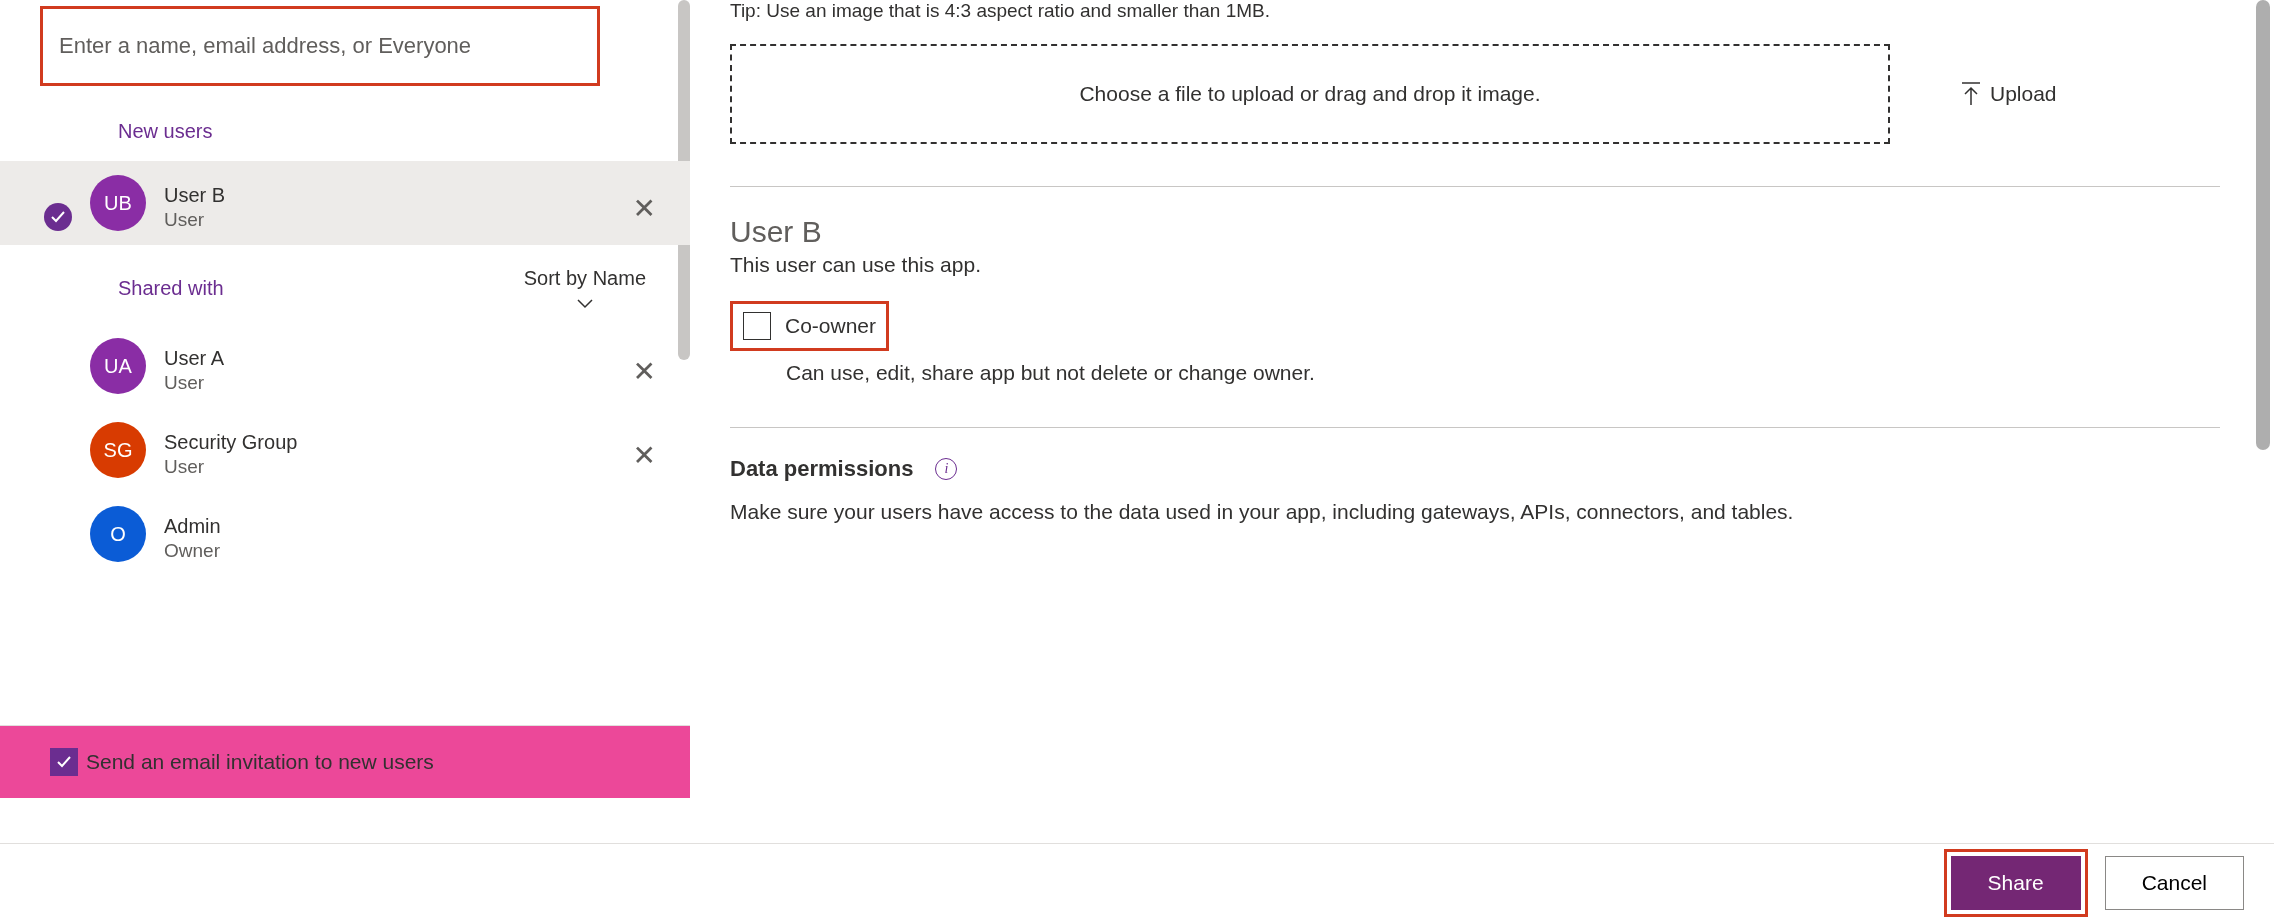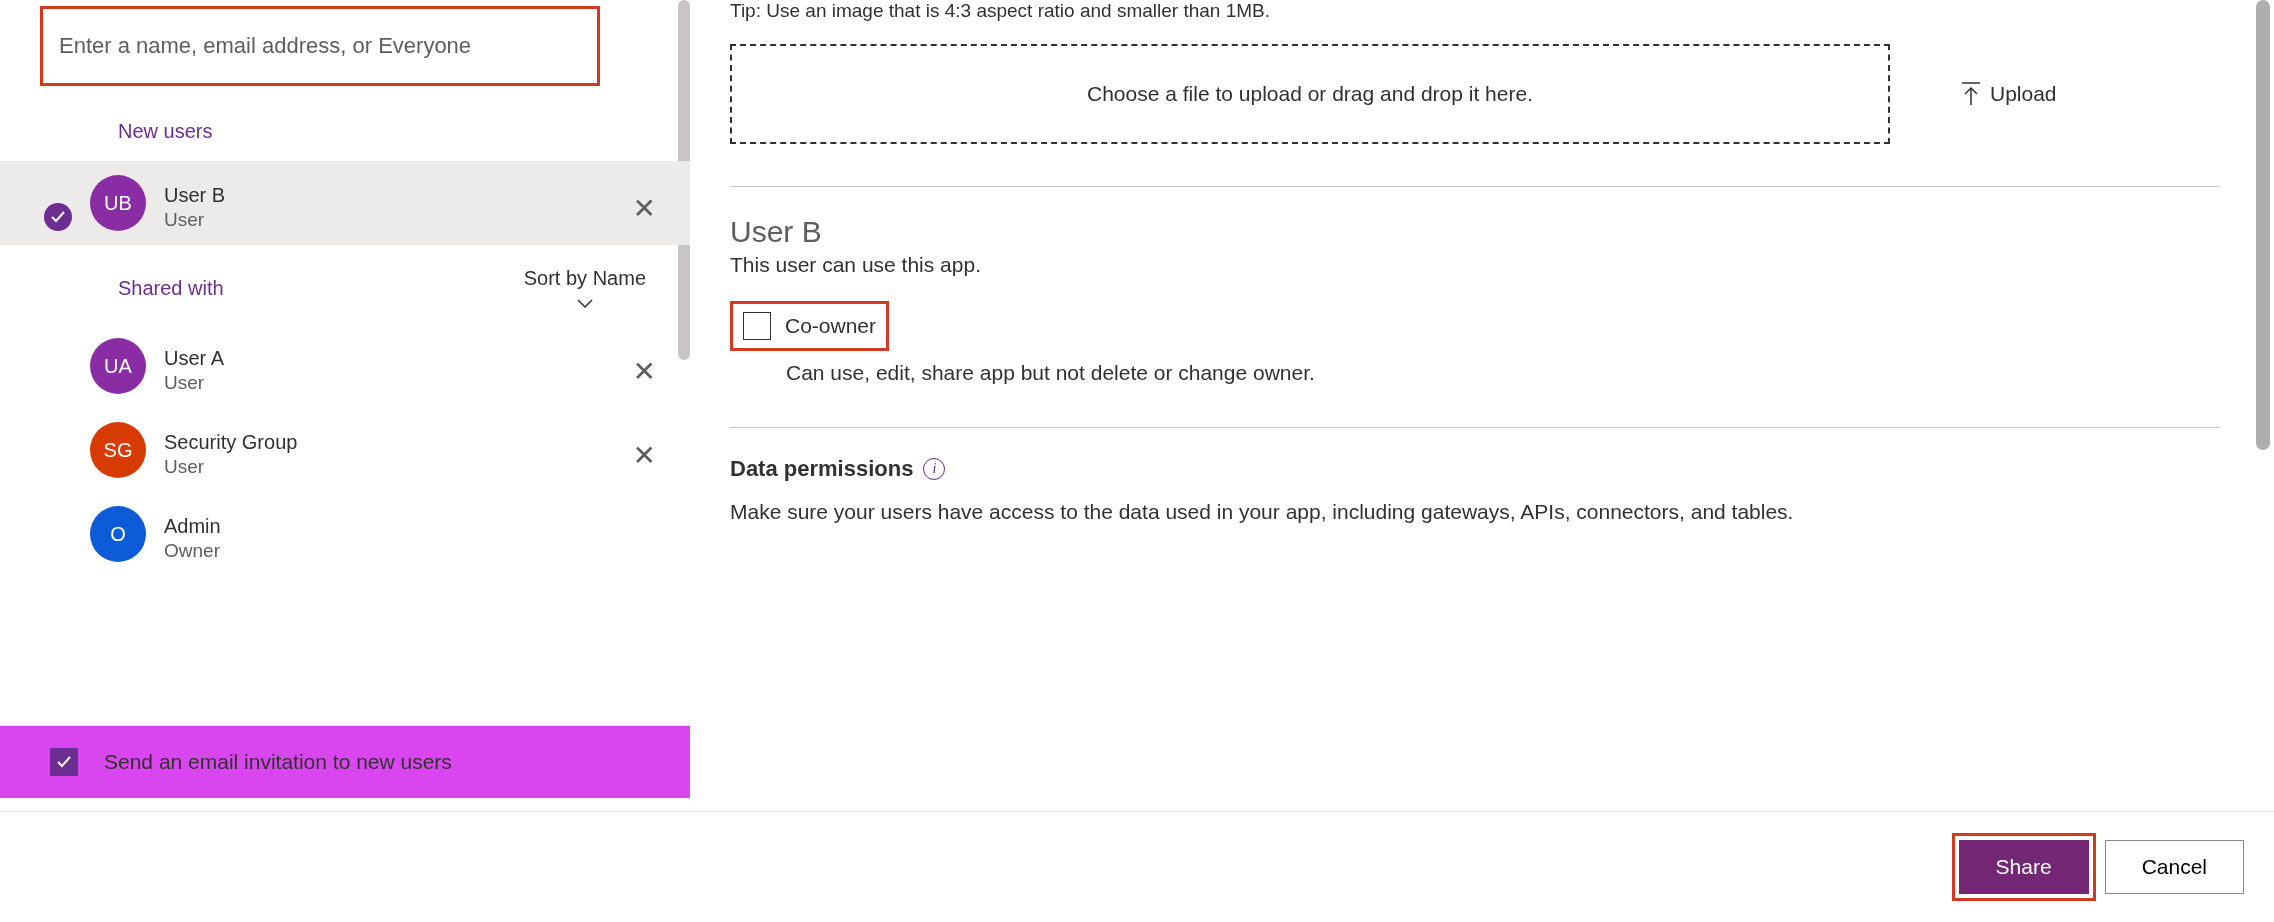--- a/index.html
+++ b/index.html
@@ -106,22 +106,22 @@
     display: flex;
     align-items: center;
     gap: 8px;
     flex-direction: column;
   }
   .footer-left {
     border-top: 1px solid #e1dfdd;
     padding: 22px 40px 22px 50px;
     display: flex;
     align-items: center;
-    gap: 26px;
-    background:#d946ef;
+    gap: 8px;
+    background:#ec4899;
   }
   .checkbox-sq {
     width: 28px; height: 28px;
     background: #6b2d90;
     display: flex;
     align-items: center;
     justify-content: center;
     color: #fff;
     flex-shrink:0;
   }
@@ -157,38 +157,38 @@
     border: 3px solid #d13b1f;
     width: fit-content;
   }
   .checkbox-empty {
     width: 28px; height: 28px;
     border: 1px solid #323130;
     background: #fff;
   }
   .coowner-label { font-size: 21px; }
   .coowner-desc { font-size: 21px; color: #323130; padding-left: 56px; margin-top: 10px; }
-  .perm-row { display:flex; align-items:center; gap:10px; margin-bottom: 18px;}
+  .perm-row { display:flex; align-items:center; gap:22px; margin-bottom: 18px;}
   .perm-title { font-size: 22px; font-weight: 700; }
   .info-icon {
     width: 22px; height: 22px;
     border: 1.5px solid #6b2d90;
     border-radius: 50%;
     display:flex;align-items:center;justify-content:center;
     color:#6b2d90;font-size:14px;font-style:italic;font-family:serif;
   }
   .perm-desc { font-size: 21px; }
   .bottom-bar {
     position: absolute;
     bottom: 0; left: 0; right: 0;
     border-top: 1px solid #e1dfdd;
     display: flex;
     justify-content: flex-end;
-    gap: 16px;
-    padding: 28px 30px;
+    gap: 24px;
+    padding: 12px 30px;
     background:#fff;
   }
   .btn {
     padding: 14px 36px;
     font-size: 21px;
     cursor: pointer;
     border: 1px solid #8a8886;
     background: #fff;
   }
   .btn.primary {
@@ -286,21 +286,21 @@
       <div class="footer-left-label">Send an email invitation to new users</div>
     </div>
   </div>
 
   <div class="right-panel">
     <div class="right-scrollbar"></div>
 
     <div class="tip-text">Tip: Use an image that is 4:3 aspect ratio and smaller than 1MB.</div>
 
     <div class="upload-row">
-      <div class="dropzone">Choose a file to upload or drag and drop it here.</div>
+      <div class="dropzone">Choose a file to upload or drag and drop it image.</div>
       <div class="upload-btn">
         <svg width="22" height="26" viewBox="0 0 22 26">
           <line x1="2" y1="2" x2="20" y2="2" stroke="#323130" stroke-width="1.5"></line>
           <path d="M11 24 L11 7 M5 13 L11 7 L17 13" stroke="#323130" stroke-width="1.5" fill="none"></path>
         </svg>
         <span>Upload</span>
       </div>
     </div>
 
     <div class="divider"></div>

